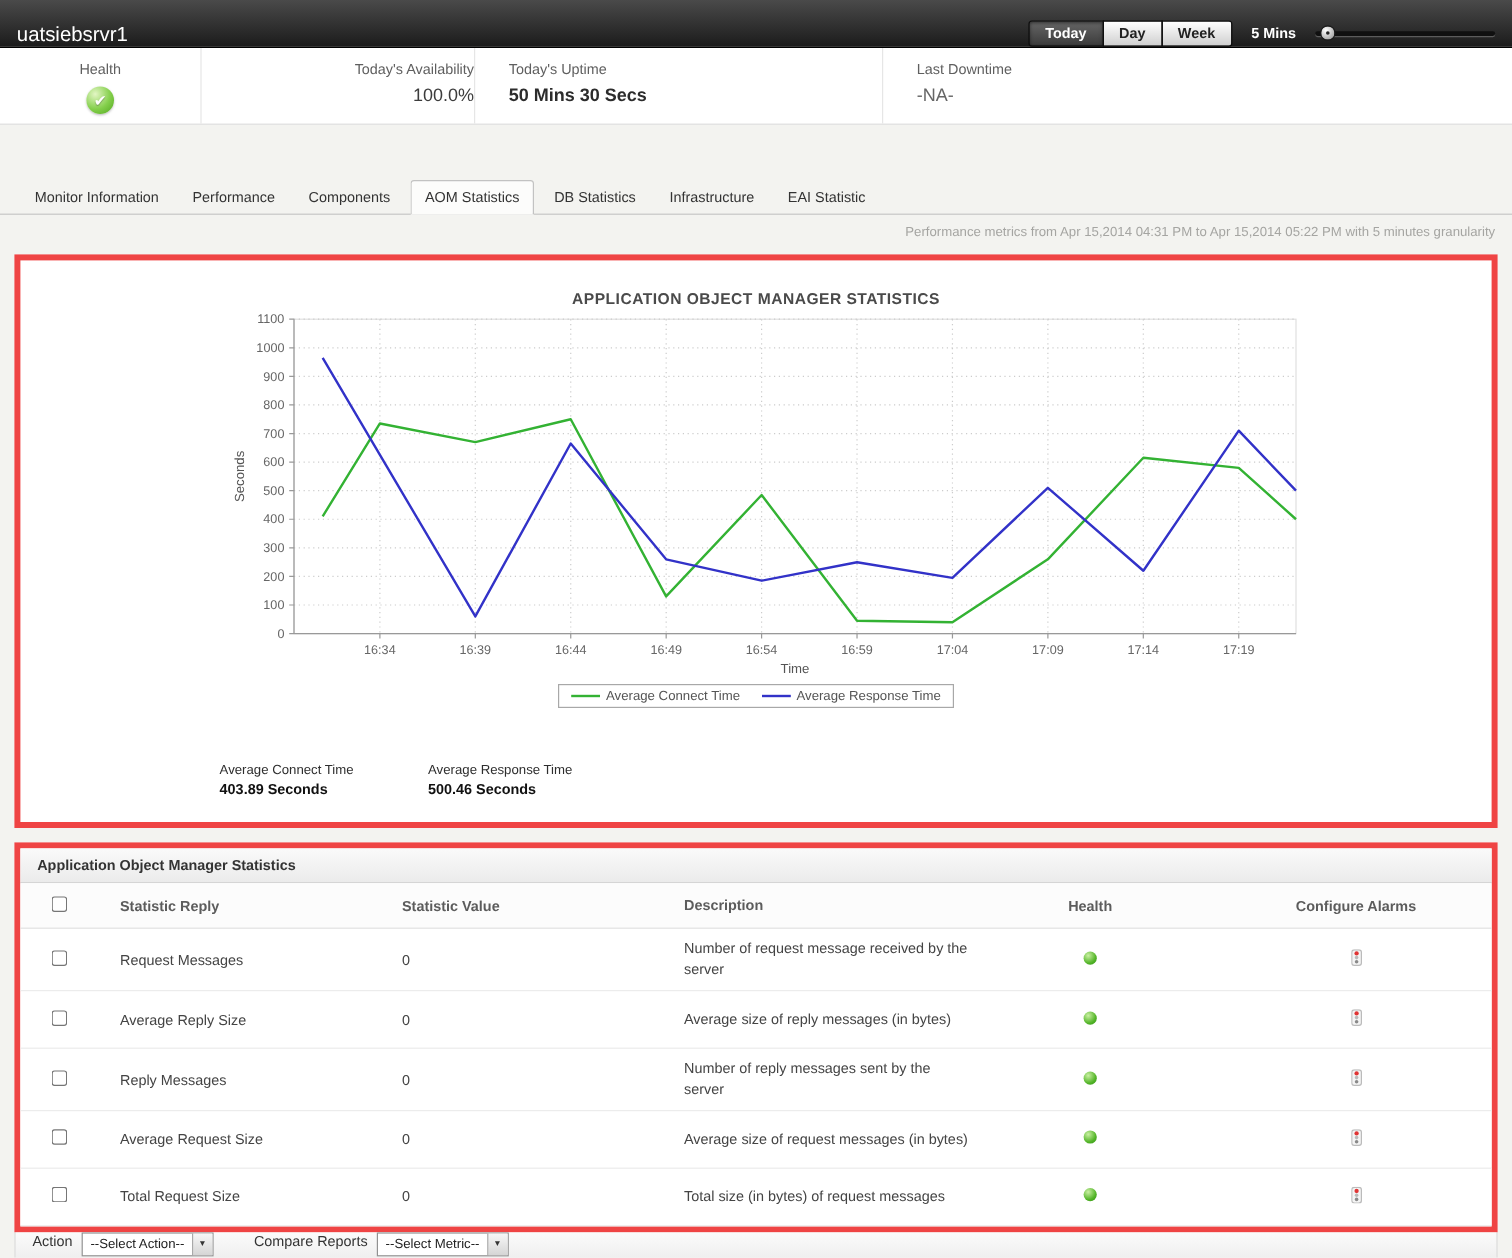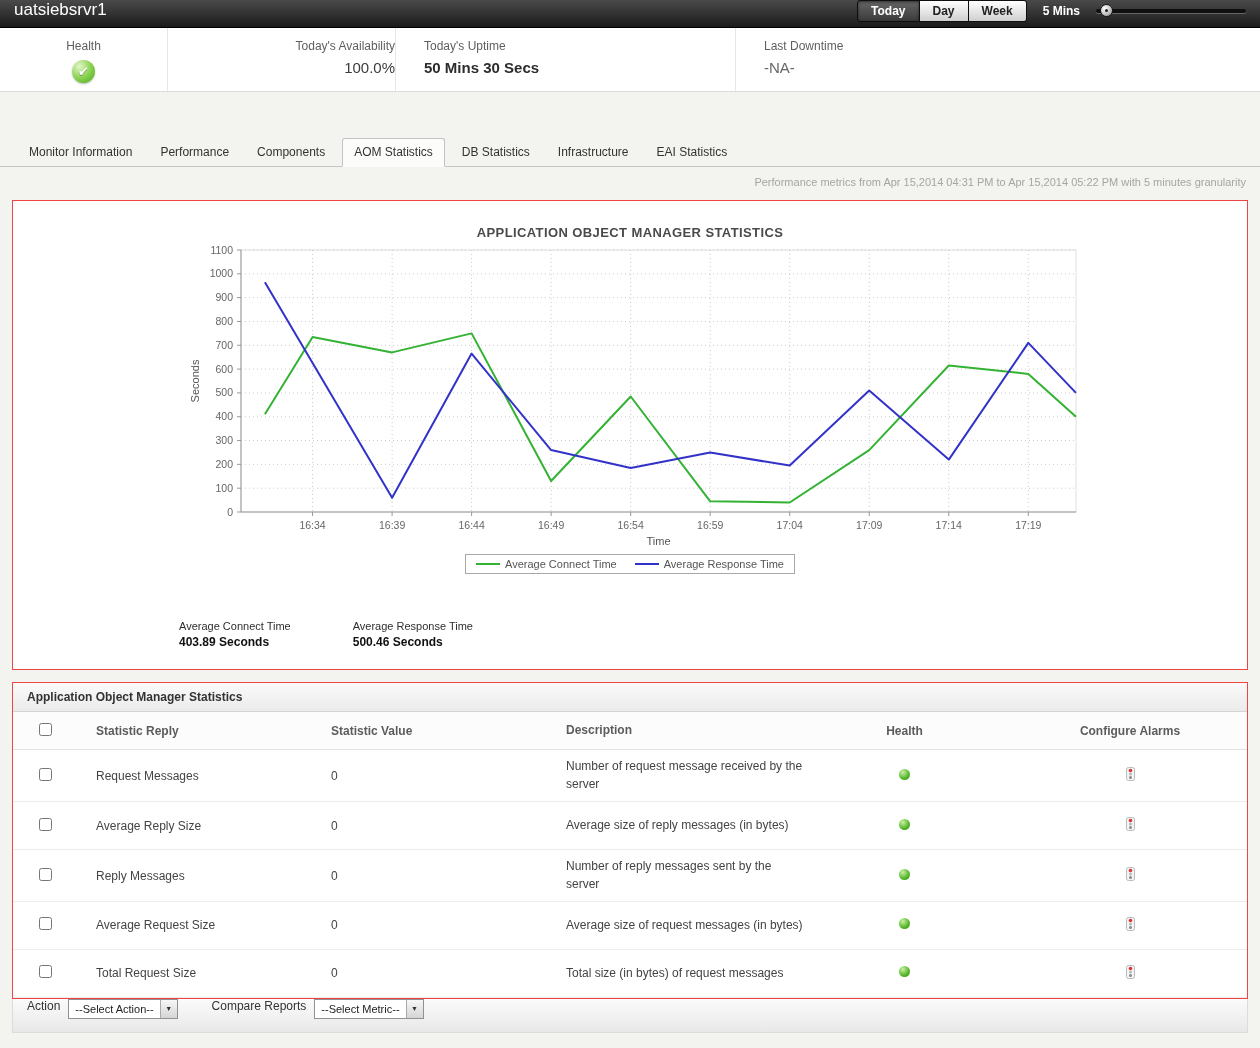--- a/index.html
+++ b/index.html
@@ -1,20 +1,20 @@
 <!DOCTYPE html>
 <html><head>
 <meta charset="utf-8">
 <style>
   * { margin:0; padding:0; box-sizing:border-box; }
   html,body { width:1260px; height:1048px; overflow:hidden; }
   body { font-family:"Liberation Sans", sans-serif; background:#f3f3f0; }
 
   
-  .topbar { height:28px; background:linear-gradient(#4a4a4a,#1b1b1b); display:flex; align-items:flex-start; padding:0 14px; border-bottom:1px solid #000; }
+  .topbar { height:40px; background:linear-gradient(#4a4a4a,#1b1b1b); display:flex; align-items:flex-end; padding:0 14px; border-bottom:1px solid #000; }
   .topbar-title { color:#fff; font-size:17px; }
   .topbar-right { margin-left:auto; display:flex; align-items:center; gap:16px; }
   .seg-group { display:flex;font-weight:bold; }
   .seg-btn { font-size:12px; padding:3px 13px; border:1px solid #0e0e0e; margin-left:-1px; background:linear-gradient(#ffffff,#cfcfcf); color:#222; cursor:pointer; }
   .seg-btn:first-child { border-radius:3px 0 0 3px; margin-left:0; }
   .seg-btn:last-child { border-radius:0 3px 3px 0; }
   .seg-btn.active { background:linear-gradient(#666,#3b3b3b); color:#fff; box-shadow:inset 0 1px 3px rgba(0,0,0,.55); }
   .interval-label { color:#fff; font-weight:bold; font-size:12px; }
   .slider { position:relative; width:150px; height:4px; background:#101010; border-radius:2px; box-shadow:0 1px 0 rgba(255,255,255,.25); }
   .slider-knob { position:absolute; left:4px; top:-5px; width:13px; height:13px; border-radius:50%; border:1px solid #1a1a1a; background:radial-gradient(circle at 35% 30%, #ffffff, #8f8f8f); }
@@ -40,21 +40,21 @@
   .status-value.muted { color:#666; }
 
   
   .tabs { margin-top:46px; padding:0 18px; border-bottom:1px solid #c6c6c6; display:flex; gap:6px; align-items:flex-end; }
   .tab { font-size:12px; color:#333; padding:6px 11px 7px; cursor:pointer; white-space:nowrap; }
   .tab.active { background:#fcfcfb; border:1px solid #c2c2c2; border-bottom-color:#fcfcfb; margin-bottom:-1px; border-radius:3px 3px 0 0; }
 
   .metrics-note { text-align:right; font-size:11px; color:#a5a5a2; padding:9px 14px 0; }
 
   
-  .panel { margin:12px 12px 0; background:#fff; border:1px solid #ef4444; }
+  .panel { margin:12px 12px 0; background:#fff; border:5px solid #ef4444; }
   .chart-panel { padding:24px 0 20px; }
   .chart-title { text-align:center; font-weight:bold; font-size:13px; color:#4a4a4a; letter-spacing:.4px; margin-bottom:2px; }
   .chart-holder svg { display:block; margin:0 auto; }
   .legend { margin:2px auto 0; width:max-content; border:1px solid #a8a8a8; padding:3px 10px; display:flex; gap:18px; background:#fff; }
   .legend-item { display:flex; align-items:center; gap:5px; font-size:11px; color:#555; }
   .legend-swatch { display:inline-block; width:24px; height:2px; }
   .summary-row { margin:46px 0 0 166px; display:flex; gap:62px; }
   .summary-label { font-size:11px; color:#2e2e2e; margin-bottom:3px; }
   .summary-value { font-size:12px; font-weight:bold; color:#111; }
 
@@ -119,21 +119,21 @@
     </div>
   </div>
 
 <div class="tabs">
     <div class="tab">Monitor Information</div>
     <div class="tab">Performance</div>
     <div class="tab">Components</div>
     <div class="tab active">AOM Statistics</div>
     <div class="tab">DB Statistics</div>
     <div class="tab">Infrastructure</div>
-    <div class="tab">EAI Statistics</div>
+    <div class="tab">EAI Statistic</div>
   </div>
 
 <div class="metrics-note">Performance metrics from Apr 15,2014 04:31 PM to Apr 15,2014 05:22 PM with 5 minutes granularity</div>
 
 <div class="panel chart-panel">
   <div class="chart-title">APPLICATION OBJECT MANAGER STATISTICS</div>
   <div class="chart-holder">
       <svg width="1234" height="310" style="font-family: &quot;Liberation Sans&quot;, sans-serif;">
         <rect x="228" y="8" width="835" height="262" fill="#ffffff" stroke="#e0e0e0"></rect>
         <line x1="224" y1="270" x2="228" y2="270" stroke="#999999"></line>

